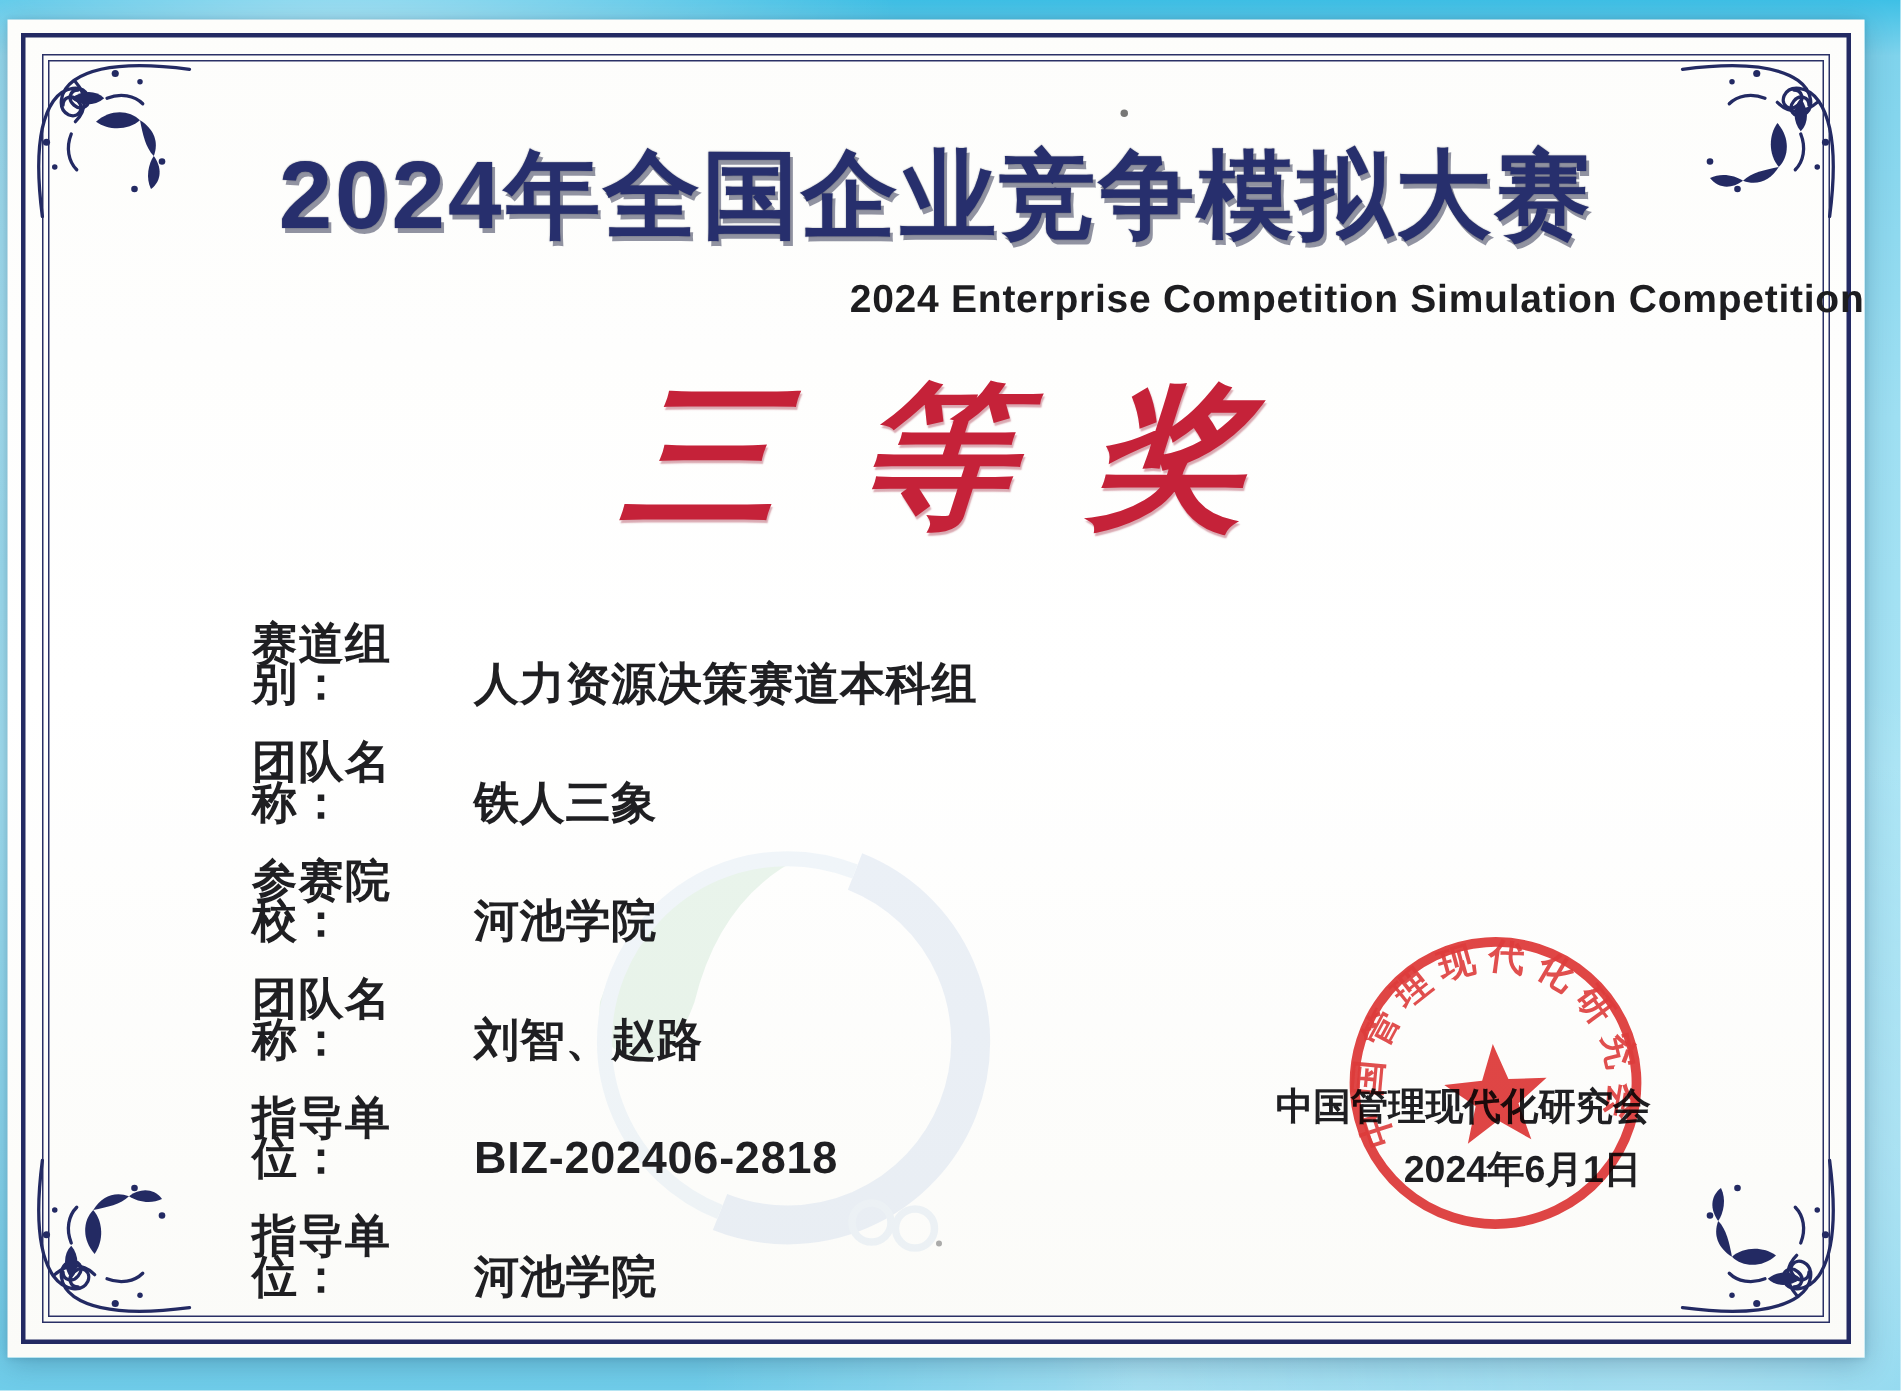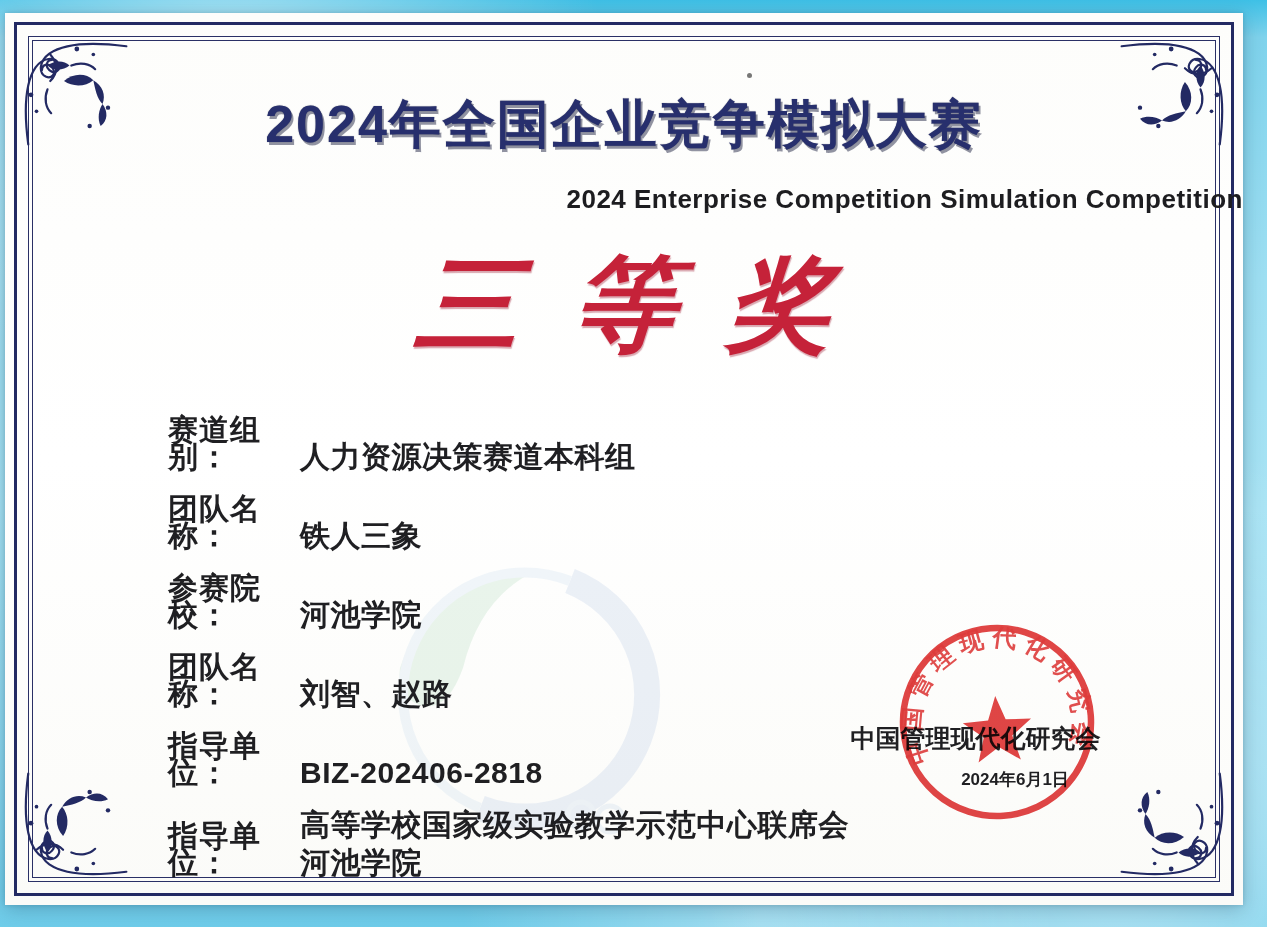--- a/index.html
+++ b/index.html
@@ -20,21 +20,21 @@
   .frame-outer{position:absolute;inset:9px;border:3.5px solid #232a63;}
   .frame-inner-a{position:absolute;inset:23px;border:1.6px solid #2a3066;}
   .frame-inner-b{position:absolute;inset:27px;border:1px solid #2a3066;}
   .corner{position:absolute;width:110px;height:110px;}
   .corner.tl{left:15px;top:25px;}
   .corner.tr{right:15px;top:25px;transform:rotate(90deg);}
   .corner.br{right:15px;bottom:25px;transform:rotate(180deg);}
   .corner.bl{left:15px;bottom:25px;transform:rotate(270deg);}
   .title-cn{
     position:absolute;top:84px;left:0;width:100%;margin:0;
-    text-align:center;font-size:52px;line-height:1.05;font-weight:bold;
+    text-align:center;font-size:64px;line-height:1.05;font-weight:bold;
     color:#272f6d;letter-spacing:2px;
     text-shadow:2px 3px 0 rgba(14,18,50,.45), 0 0 1px rgba(14,18,50,.6);
   }
   .title-en{
     position:absolute;top:170px;left:0;width:100%;
     text-align:right;font-size:26px;line-height:32px;font-weight:bold;
     color:#1d1d20;letter-spacing:.5px;
   }
   .award{
     position:absolute;top:232px;left:0;width:100%;
@@ -42,29 +42,29 @@
     font-family:"DejaVu Serif","Liberation Serif",serif;
     font-style:italic;font-weight:bold;color:#c52239;
     letter-spacing:52px;text-indent:52px;
     transform:skewX(-4deg);
     text-shadow:1px 2px 1px rgba(150,10,35,.35);
   }
   .fields{position:absolute;left:163px;top:403px;}
   .row{display:flex;align-items:flex-end;margin-bottom:25px;
     font-size:30px;line-height:27px;color:#1f1f22;}
   .lbl{display:inline-block;width:132px;font-weight:bold;letter-spacing:1px;flex:none;}
-  .val{font-weight:600;letter-spacing:.5px;}
+  .val{font-weight:600;letter-spacing:.5px;margin-left:16px;}
   .val .line2{display:block;margin-top:11px;}
   .issuer-org{
     position:absolute;left:828px;top:710px;width:285px;
     text-align:center;font-size:25px;line-height:30px;color:#1f1f22;font-weight:600;
   }
   .issuer-date{
     position:absolute;left:905px;top:751px;width:210px;
-    text-align:center;font-size:17px;line-height:32px;color:#1f1f22;font-weight:600;
+    text-align:center;font-size:25px;line-height:32px;color:#1f1f22;font-weight:600;
   }
   .seal{position:absolute;left:882px;top:599px;width:220px;height:220px;
     mix-blend-mode:multiply;opacity:.9;transform:rotate(-4deg);}
   .watermark{position:absolute;left:380px;top:540px;width:350px;height:290px;opacity:.14;}
   .speck{position:absolute;border-radius:50%;background:#4a4a4a;}
   .speck.s1{left:742px;top:60px;width:5px;height:5px;opacity:.75;}
   .speck.s2{left:619px;top:814px;width:4px;height:4px;opacity:.45;}
 </style>
 </head>
 <body>
@@ -140,21 +140,21 @@
     <div class="row">
       <span class="lbl">团队名称：</span>
       <span class="val">刘智、赵路</span>
     </div>
     <div class="row">
       <span class="lbl">指导单位：</span>
       <span class="val">BIZ-202406-2818</span>
     </div>
     <div class="row">
       <span class="lbl">指导单位：</span>
-      <span class="val"><span>高等学校国家级实验教学示范中心联席会</span><span class="line2">河池学院</span></span>
+      <span class="val"><span class="line2">河池学院</span></span>
     </div>
   </div>
 
   <div class="issuer-org">中国管理现代化研究会</div>
   <div class="issuer-date">2024年6月1日</div>
 
   <svg class="seal" viewBox="0 0 220 220">
     <circle cx="110" cy="110" r="94" fill="none" stroke="#dc2626" stroke-width="6.5" opacity=".95"></circle>
     <path id="sealArc" d="M 40,143 A 77,77 0 1 1 180,143" fill="none"></path>
     <text font-size="24" font-weight="bold" fill="#dc2626" letter-spacing="7" opacity=".9">

